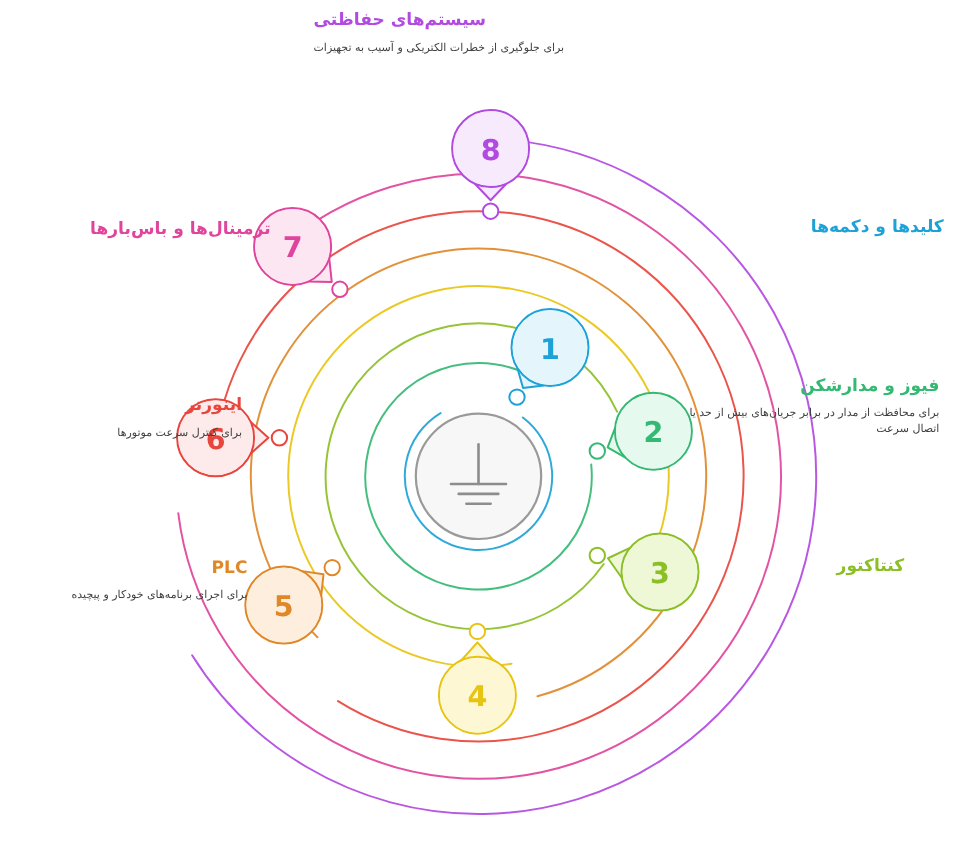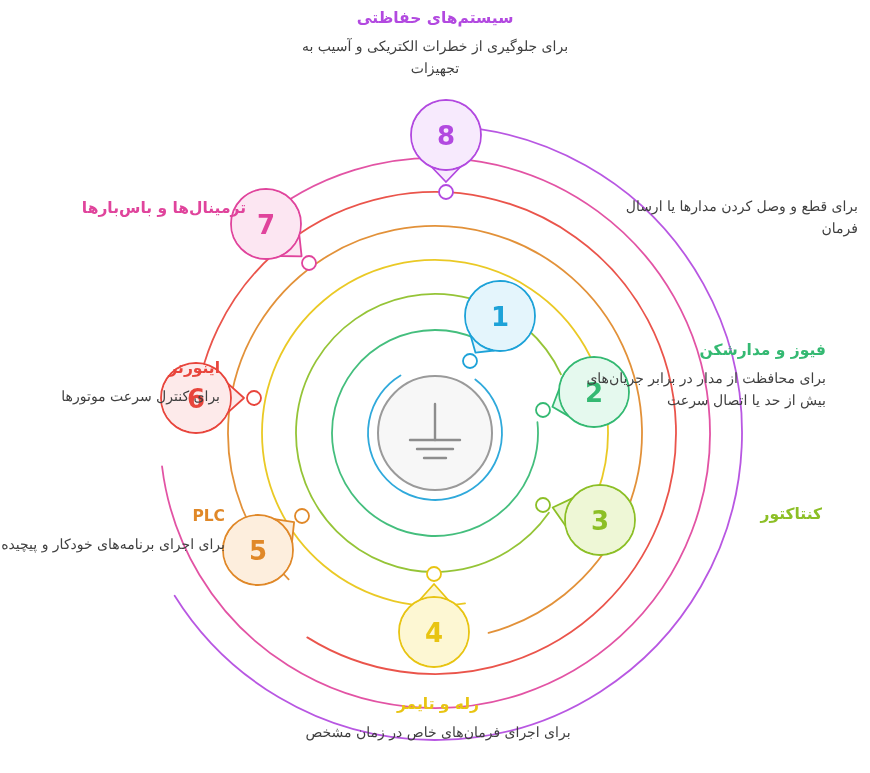--- a/index.html
+++ b/index.html
@@ -34,32 +34,32 @@
     box-sizing: border-box;
   }
   .label-title {
     font-size: 15.5px;
     font-weight: bold;
     line-height: 1.35;
     margin: 0 0 7px 0;
     white-space: nowrap;
   }
   .label-desc {
-    font-size: 14px;
+    font-size: 10px;
     line-height: 1.55;
     color: #3f3f3f;
     margin: 0;
     font-family: "DejaVu Serif", "Liberation Serif", serif;
   }
 
   
   .side-right { text-align: right; width: 250px; }
   
   .side-left  { text-align: right; width: 230px; }
-  .side-center{ text-align: center; width: 300px; }
+  .side-center{ text-align: left; width: 300px; }
 
   .bubble-num {
     font-size: 26px;
     font-weight: bold;
     font-family: "DejaVu Sans", "Liberation Sans", sans-serif;
   }
 </style>
 </head>
 <body>
 
@@ -145,36 +145,32 @@
       </g>
     </g>
   </svg>
 
   <div class="label-block side-center" style="left:285px; top:8px;">
     <p class="label-title" style="color: rgb(178, 73, 224);">سیستم‌های حفاظتی</p>
     <p class="label-desc">برای جلوگیری از خطرات الکتریکی و آسیب به تجهیزات</p>
   </div>
 
   <div class="label-block side-right" style="left:608px; top:196px;">
-    <p class="label-desc">برای قطع و وصل کردن مدارها یا ارسال فرمان</p>
+    <p class="label-title" style="color: rgb(29, 162, 216);">کلیدها و دکمه‌ها</p>
   </div>
 
-  <div class="label-block side-right" style="left:576px; top:340px;">
+  <div class="label-block side-right" style="left:604px; top:340px;">
     <p class="label-title" style="color: rgb(52, 185, 114);">فیوز و مدارشکن</p>
     <p class="label-desc">برای محافظت از مدار در برابر جریان‌های بیش از حد یا اتصال سرعت</p>
   </div>
 
   <div class="label-block side-right" style="left:572px; top:504px;">
     <p class="label-title" style="color: rgb(140, 191, 38);">کنتاکتور</p>
   </div>
 
-  <div class="label-block side-center" style="left:288px; top:694px;">
-    <p class="label-title" style="color: rgb(232, 196, 18);">رله و تایمر</p>
-    <p class="label-desc">برای اجرای فرمان‌های خاص در زمان مشخص</p>
-  </div>
 
   <div class="label-block side-left" style="left:-5px; top:506px;">
     <p class="label-title" style="color: rgb(224, 136, 40);">PLC</p>
     <p class="label-desc">برای اجرای برنامه‌های خودکار و پیچیده</p>
   </div>
 
   <div class="label-block side-left" style="left:-10px; top:358px;">
     <p class="label-title" style="color: rgb(232, 69, 60);">اینورتر</p>
     <p class="label-desc">برای کنترل سرعت موتورها</p>
   </div>

